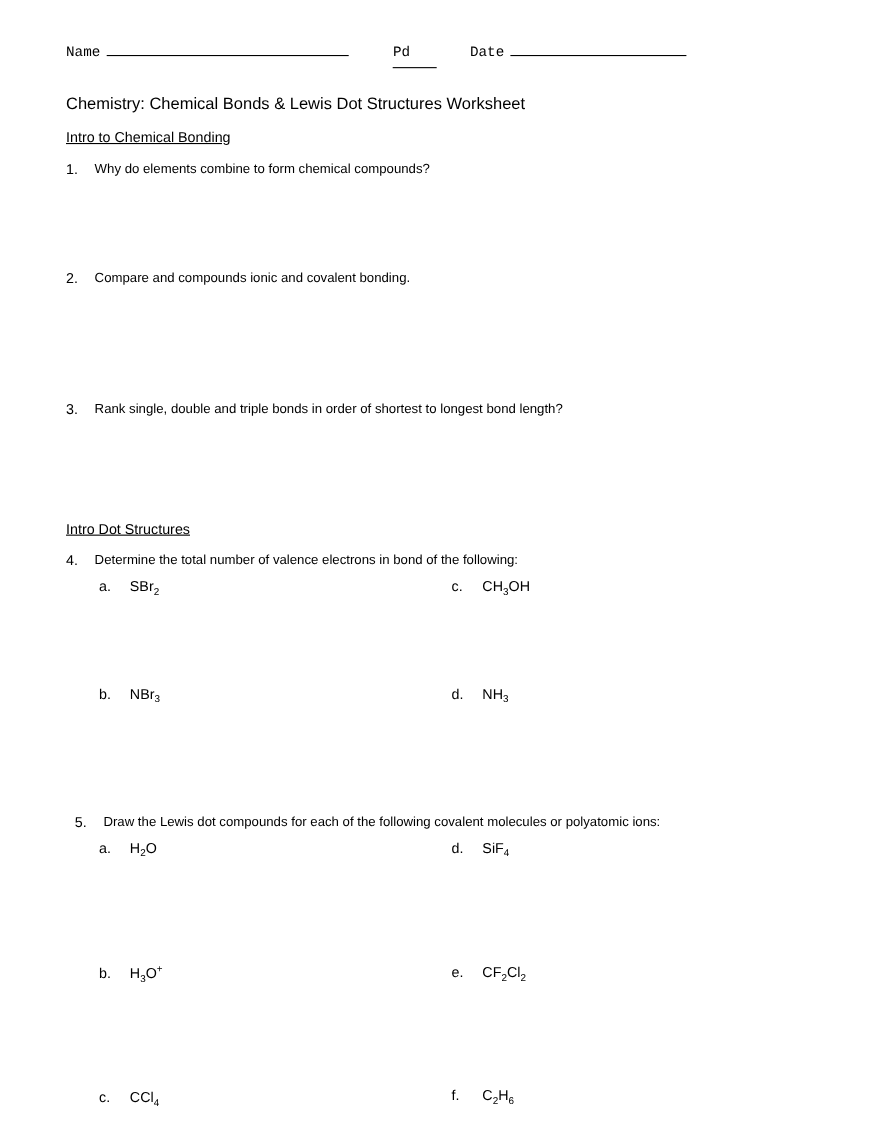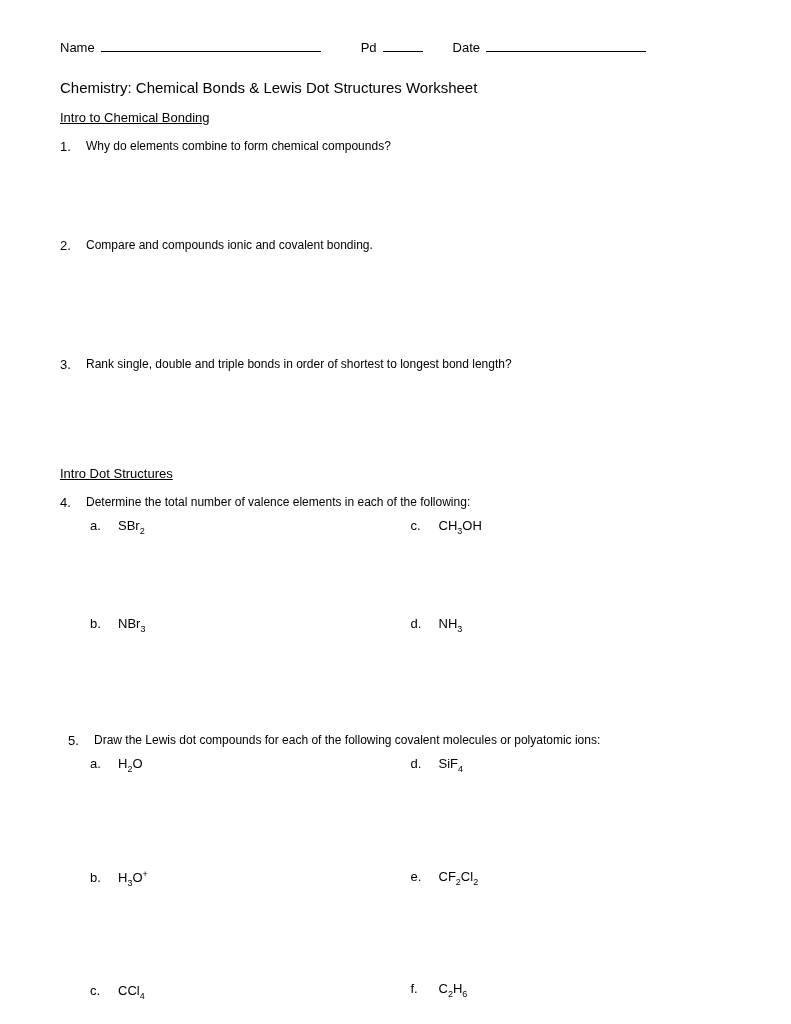--- a/index.html
+++ b/index.html
@@ -16,20 +16,21 @@
       width: 791px;
       min-height: 1024px;
       padding: 40px 60px;
     }
 
     .header-line {
       display: flex;
       align-items: baseline;
       gap: 20px;
       margin-bottom: 24px;
+      font-family: Liberation Mono, monospace;
     }
 
     .header-field {
       display: flex;
       align-items: baseline;
       gap: 6px;
     }
 
     .field-line {
       border-bottom: 1px solid #000;
@@ -130,21 +131,21 @@
     }
   </style>
 </head>
 <body>
 
 <div class="header-line">
   <div class="header-field">
     <span>Name</span>
     <span class="field-line field-line-long"></span>
   </div>
-  <div class="header-field" style="margin-left:20px;">
+  <div class="header-field" style="margin-left:20px;flex-direction:column;">
     <span>Pd</span>
     <span class="field-line field-line-short"></span>
   </div>
   <div class="header-field" style="margin-left:10px;">
     <span>Date</span>
     <span class="field-line field-line-medium"></span>
   </div>
 </div>
 
 <div class="page-title">Chemistry: Chemical Bonds &amp; Lewis Dot Structures Worksheet</div>
@@ -177,21 +178,21 @@
   <div class="answer-space"></div>
 </div>
 
 <div class="section-divider">
   <span class="section-heading">Intro Dot Structures</span>
 </div>
 
 <div class="question-block">
   <div class="question-row">
     <span class="q-num">4.</span>
-    <span class="q-text">Determine the total number of valence elements in each of the following:</span>
+    <span class="q-text">Determine the total number of valence electrons in bond of the following:</span>
   </div>
 
   <div class="two-col-group" style="margin-top:8px;">
 
     <div>
 
       <div class="col-entry">
         <div class="col-entry-label">
           <span class="col-letter">a.</span>
           <span>SBr<sub>2</sub></span>

